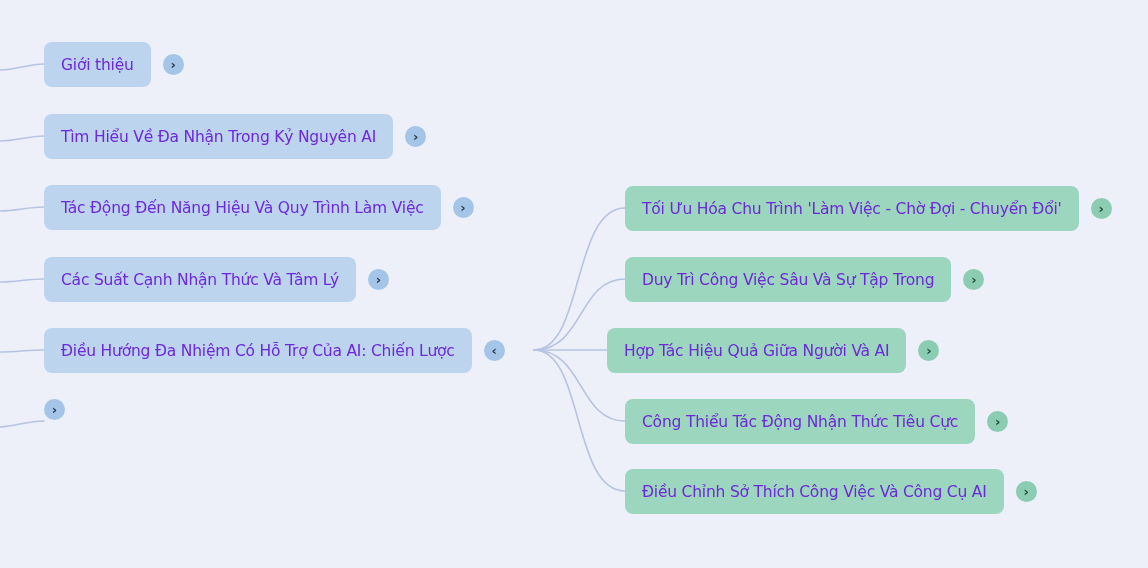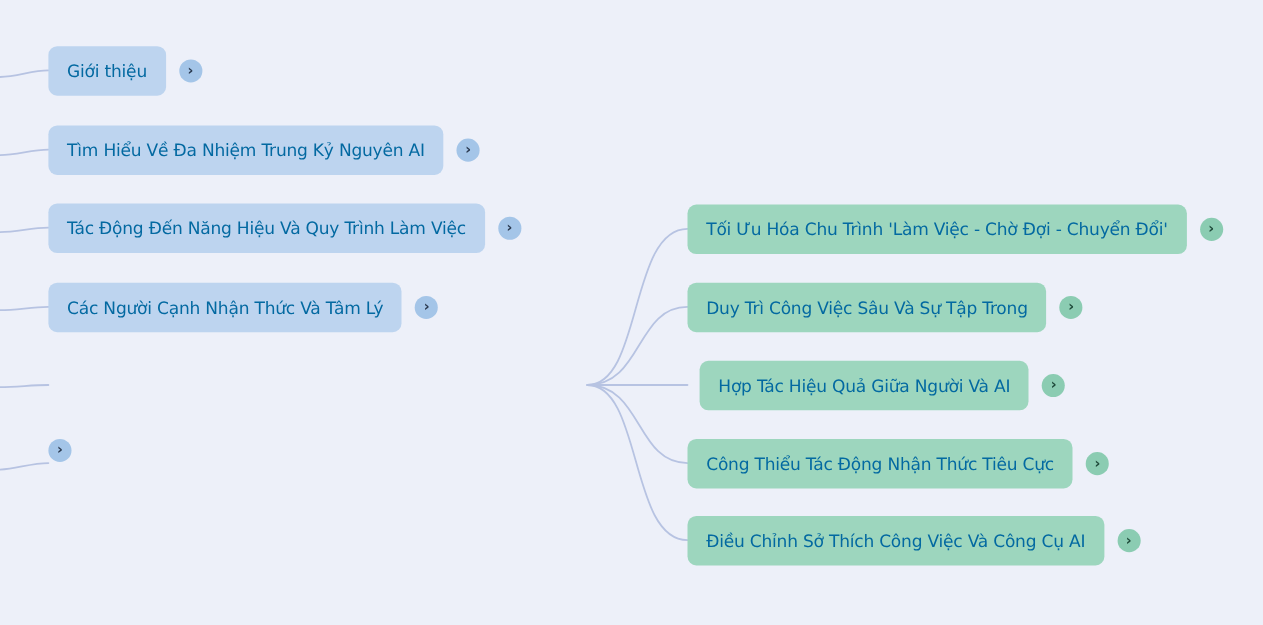--- a/index.html
+++ b/index.html
@@ -28,21 +28,21 @@
     z-index: 1;
   }
   .pill {
     height: 45px;
     display: flex;
     align-items: center;
     padding: 0 17px;
     border-radius: 8px;
     font-size: 15.5px;
     letter-spacing: -0.2px;
-    color: #0369a1;
+    color: #6d28d9;
     white-space: nowrap;
     cursor: pointer;
   }
   .pill.blue  { background: #bdd4ef; }
   .pill.green { background: #9dd6be; text-align: right; }
   .expander {
     width: 21px;
     height: 21px;
     border-radius: 50%;
     border: none;
@@ -79,50 +79,54 @@
     <path d="M 534 350 C 584 350, 578 421, 625 421"></path>
     <path d="M 534 350 C 584 350, 572 491, 625 491"></path>
   </svg>
 
   <div class="node" style="left:44px; top:42px">
     <div class="pill blue">Giới thiệu</div>
     <button class="expander blue">›</button>
   </div>
 
   <div class="node" style="left:44px; top:114px">
-    <div class="pill blue">Tìm Hiểu Về Đa Nhiệm Trung Kỷ Nguyên AI</div>
+    <div class="pill blue">Tìm Hiểu Về Đa Nhận Trong Kỷ Nguyên AI</div>
     <button class="expander blue">›</button>
   </div>
 
   <div class="node" style="left:44px; top:185px">
     <div class="pill blue">Tác Động Đến Năng Hiệu Và Quy Trình Làm Việc</div>
     <button class="expander blue">›</button>
   </div>
 
   <div class="node" style="left:44px; top:257px">
-    <div class="pill blue">Các Người Cạnh Nhận Thức Và Tâm Lý</div>
+    <div class="pill blue">Các Suất Cạnh Nhận Thức Và Tâm Lý</div>
     <button class="expander blue">›</button>
   </div>
 
+  <div class="node" style="left:44px; top:328px">
+    <div class="pill blue">Điều Hướng Đa Nhiệm Có Hỗ Trợ Của AI: Chiến Lược</div>
+    <button class="expander blue">‹</button>
+  </div>
 
   <div class="node" style="left:44px; top:399px">
     <button class="expander blue">›</button>
   </div>
 
   <div class="node" style="left:625px; top:186px">
     <div class="pill green">Tối Ưu Hóa Chu Trình 'Làm Việc - Chờ Đợi - Chuyển Đổi'</div>
     <button class="expander green">›</button>
   </div>
 
   <div class="node" style="left:625px; top:257px">
     <div class="pill green">Duy Trì Công Việc Sâu Và Sự Tập Trong</div>
     <button class="expander green">›</button>
   </div>
 
-  <div class="node" style="left:636px; top:328px">
+  <div class="node" style="left:607px; top:328px">
     <div class="pill green">Hợp Tác Hiệu Quả Giữa Người Và AI</div>
     <button class="expander green">›</button>
   </div>
 
   <div class="node" style="left:625px; top:399px">
     <div class="pill green">Công Thiểu Tác Động Nhận Thức Tiêu Cực</div>
     <button class="expander green">›</button>
   </div>
 
   <div class="node" style="left:625px; top:469px">

